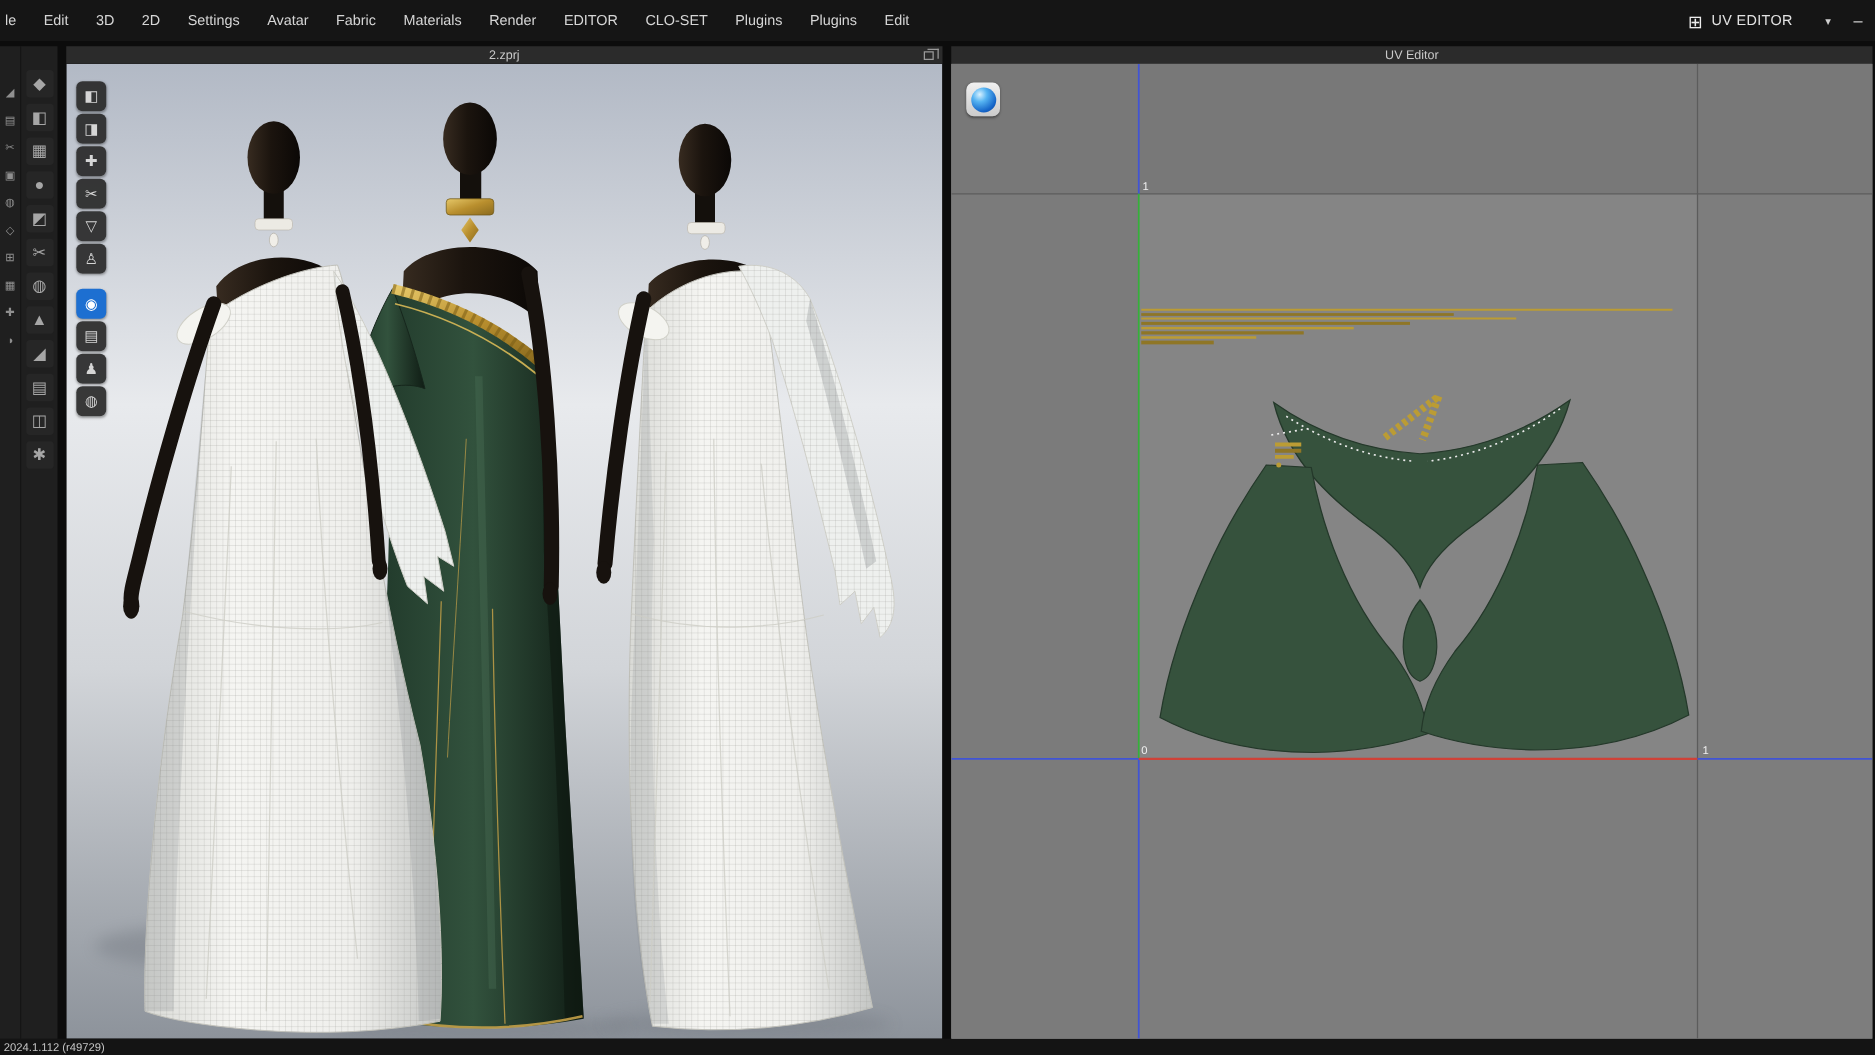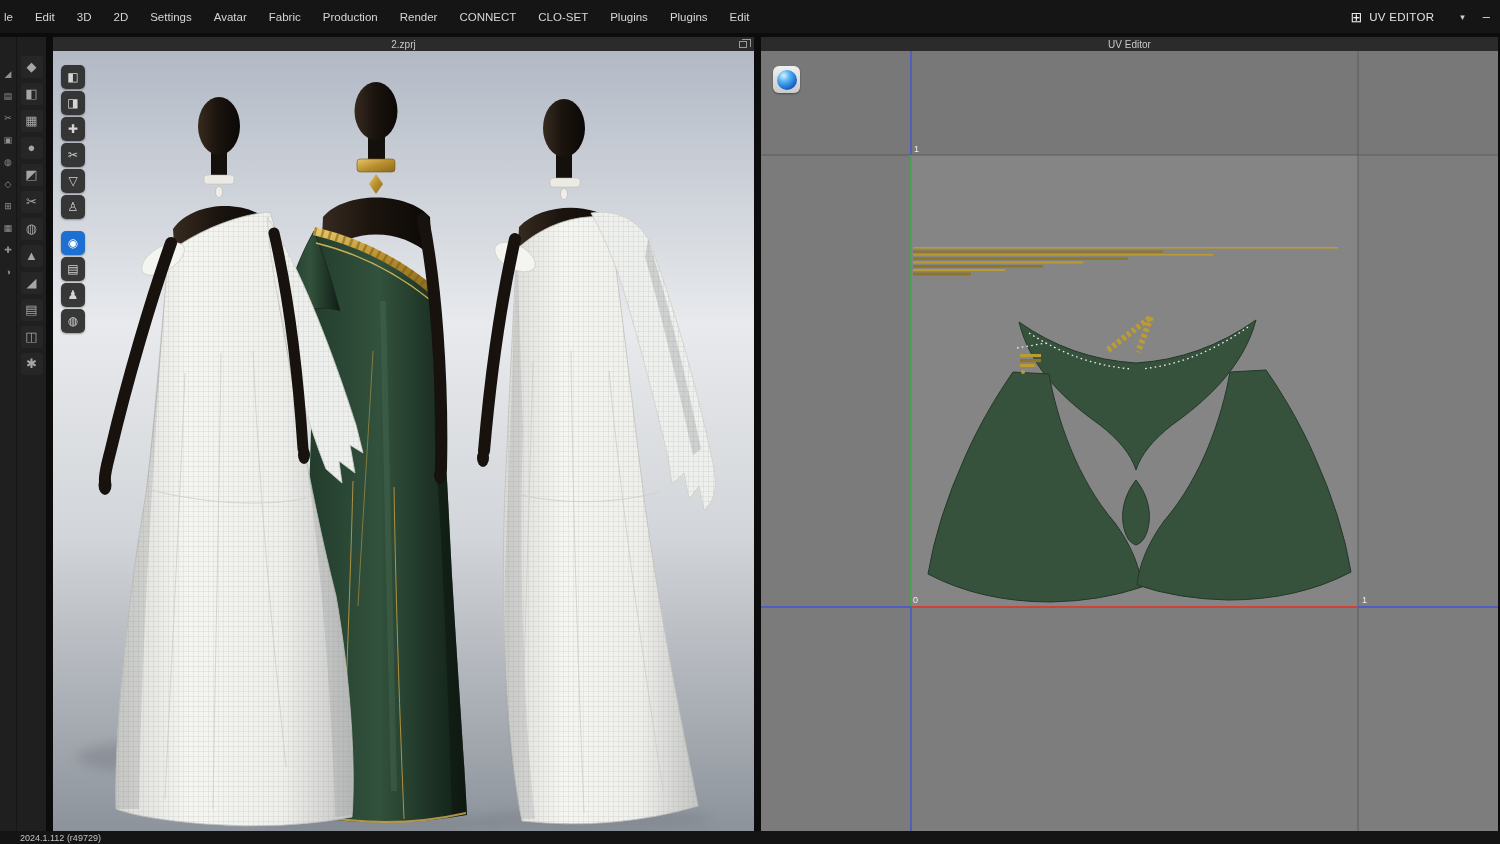--- a/index.html
+++ b/index.html
@@ -52,21 +52,21 @@
   .uv-canvas > svg { position:absolute; inset:0; }
   .sphere-tile { position:absolute; left:12px; top:15px; width:27px; height:27px; border-radius:6px;
                  background:linear-gradient(180deg,#f0f0f0,#cbcbcb); display:flex; align-items:center;
                  justify-content:center; box-shadow:0 1px 2px rgba(0,0,0,.4); z-index:5; }
   .sphere { width:20px; height:20px; border-radius:50%;
             background:radial-gradient(circle at 34% 28%, #d8f1ff 0%, #56b4f2 30%, #1565c8 70%, #0a3f8f 100%); }
 
   .right-strip { width:8px; background:#1b1b1b; position:relative; }
 
   .statusbar { height:13px; background:var(--status-bg,#141414); color:#c4c4c4; font-size:9px;
-               display:flex; align-items:center; padding-left:20px; }
+               display:flex; align-items:center; padding-left:3px; }
 
   
   text.uvlabel { font-family:"Liberation Sans",sans-serif; font-size:9px; fill:#efefef; }
   .uv-line { stroke:var(--uv-line,#5c5c5c); stroke-width:1; }
   .ax-g { stroke:var(--axis-green,#35b03a); stroke-width:1.4; }
   .ax-r { stroke:var(--axis-red,#cf4238); stroke-width:1.8; }
   .ax-b { stroke:var(--axis-blue,#4054d6); stroke-width:1.4; }
   .fabric { fill:var(--fabric-green,#36523d); stroke:var(--fabric-green-edge,#24382a); stroke-width:1; }
   .goldfill { fill:var(--trim-gold,#bb9c34); }
   .goldfill.alt { fill:#8f7626; }
@@ -82,23 +82,23 @@
 
   <header class="menubar">
     <nav class="menu-left">
       <span class="menu-item">le</span>
       <span class="menu-item">Edit</span>
       <span class="menu-item">3D</span>
       <span class="menu-item">2D</span>
       <span class="menu-item">Settings</span>
       <span class="menu-item">Avatar</span>
       <span class="menu-item">Fabric</span>
-      <span class="menu-item">Production</span>
+      <span class="menu-item">Materials</span>
       <span class="menu-item">Render</span>
-      <span class="menu-item">CONNECT</span>
+      <span class="menu-item">EDITOR</span>
       <span class="menu-item">CLO-SET</span>
       <span class="menu-item">Plugins</span>
       <span class="menu-item">Plugins</span>
       <span class="menu-item">Edit</span>
     </nav>
     <div class="menu-right">
       <span class="uv-menu-glyph">⊞</span>
       <span class="uv-menu-label">UV EDITOR</span>
       <span class="caret">▾</span>
       <span class="minimize">–</span>

